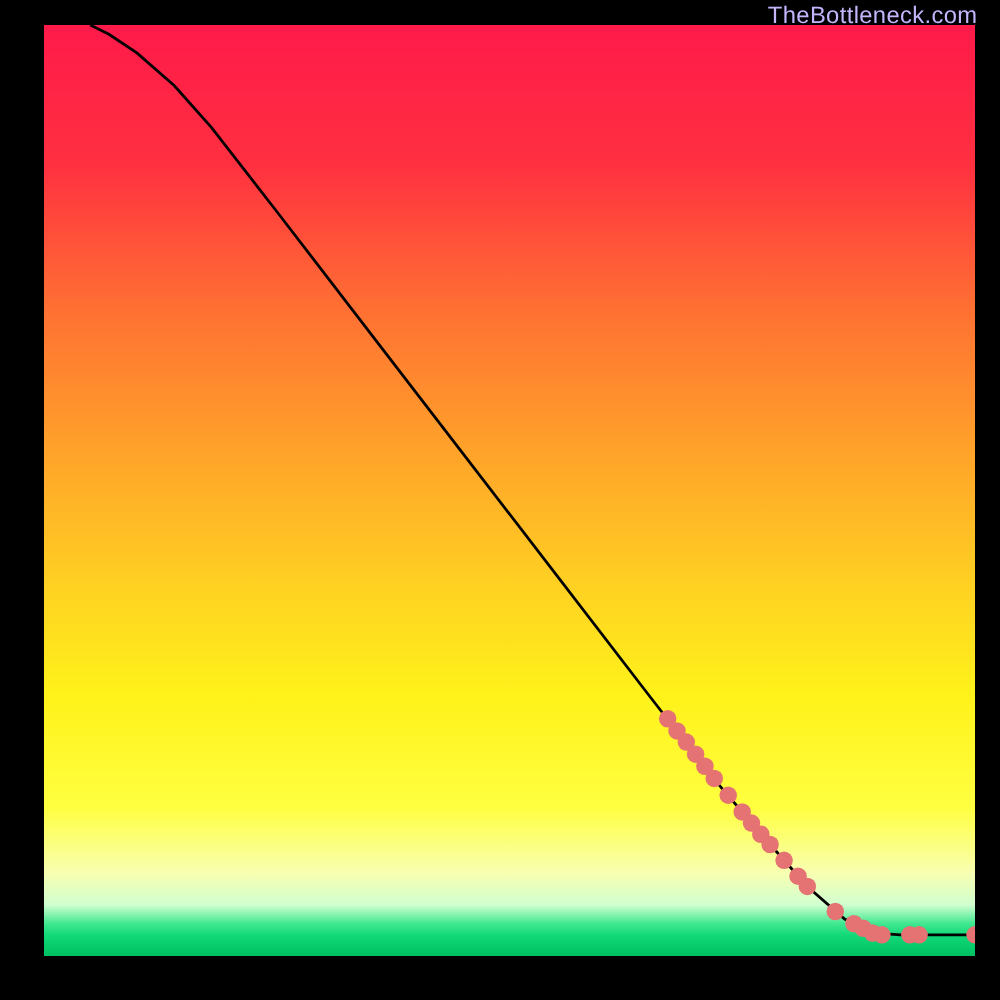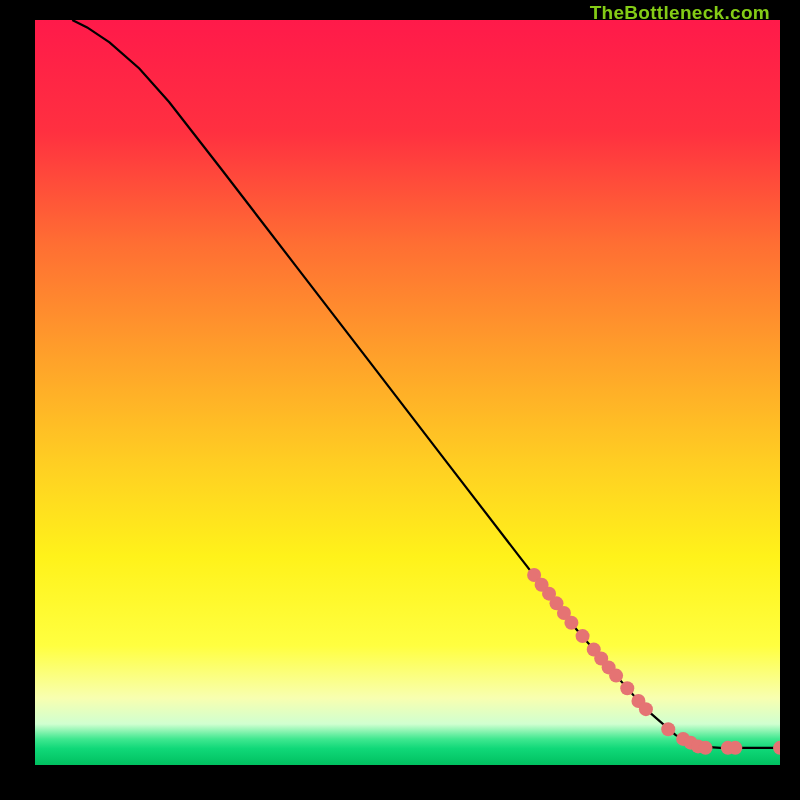--- a/index.html
+++ b/index.html
@@ -22,24 +22,24 @@
     position: absolute;
     left: 0;
     top: 0;
     width: 745px;
     height: 745px;
     overflow: hidden;
   }
   .attribution {
     position: absolute;
     top: 2px;
-    right: 30px;
-    color: #84cc16;
+    right: 18px;
+    color: #c4b5fd;
     font-size: 19px;
-    font-weight: 700;
+    font-weight: 400;
     letter-spacing: 0.3px;
   }
   svg { display: block; }
 </style>
 </head>
 <body>
 
 <div class="frame">
   <div class="plot">
     <svg width="745" height="745" viewBox="0 0 745 745">

